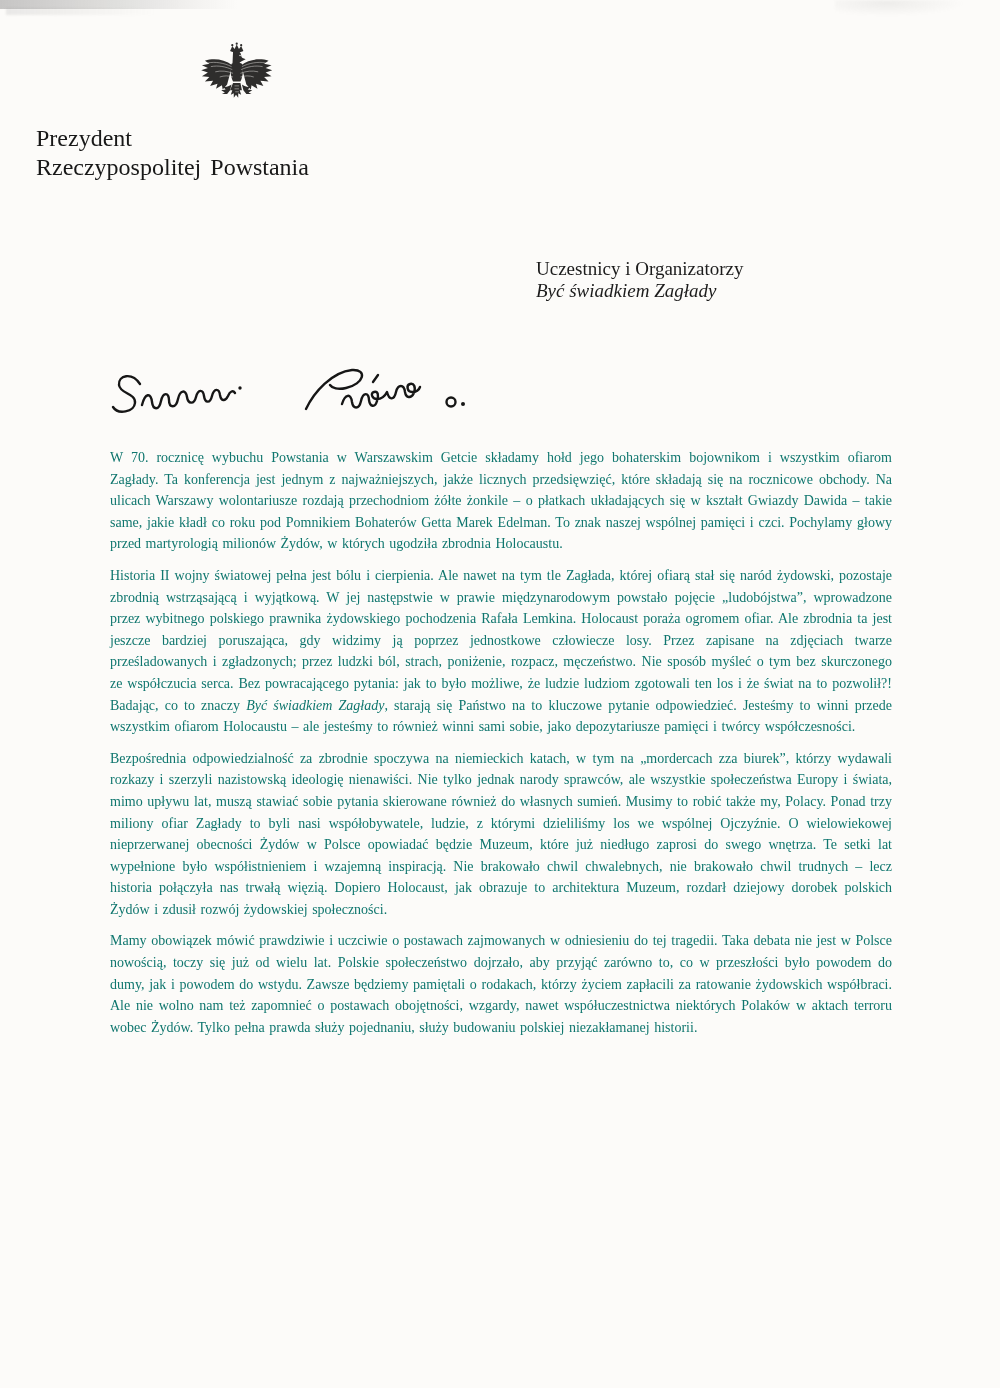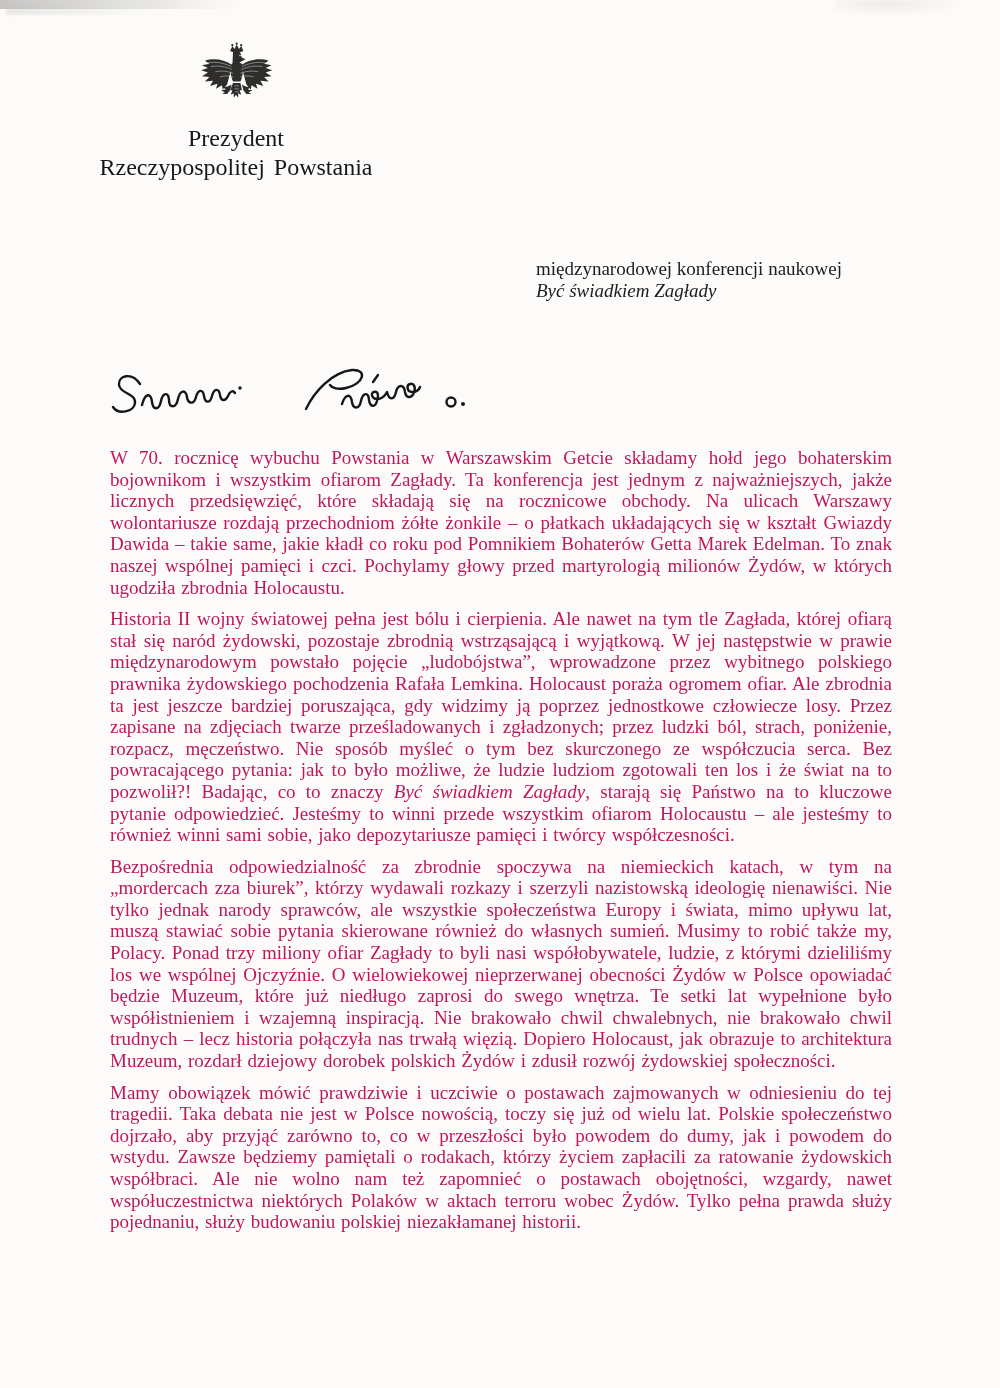--- a/index.html
+++ b/index.html
@@ -29,42 +29,41 @@
   .artifact-tr {
     position: absolute; left: 835px; top: 0; width: 130px; height: 16px;
     background: radial-gradient(ellipse at 40% 20%, rgba(150,150,150,0.14), transparent 70%);
     filter: blur(1px);
   }
   .emblem {
     position: absolute; left: 199px; top: 38px; width: 74px; height: 78px;
   }
   .sender {
     position: absolute; left: 36px; top: 124px; width: 400px;
-    text-align: center;
     font-size: 24px; line-height: 29px;
     color: #181818;
     word-spacing: 3px;
   }
   .dateline {
     position: absolute; top: 194px; right: 114px;
     font-size: 20px; color: #1c1c1c;
   }
   .recipient {
     position: absolute; left: 536px; top: 258px;
     font-size: 19px; line-height: 21.5px; color: #1c1c1c;
   }
   .recipient .it { font-style: italic; }
   .salutation {
     position: absolute; left: 110px; top: 362px; width: 372px; height: 60px;
   }
   .letter-body {
     position: absolute; left: 110px; top: 447px; width: 782px;
-    font-size: 19px; line-height: 21.6px;
+    font-size: 14px; line-height: 21.6px;
     text-align: justify;
-    color: #be185d;
+    color: #0f766e;
     word-spacing: 1px;
   }
   .letter-body .para { margin: 0 0 10px 0; }
   .letter-body .para:last-child { margin-bottom: 0; }
   .letter-body em { font-style: italic; }
 </style>
 </head>
 <body>
 
 <div class="page">
@@ -111,21 +110,21 @@
     </svg>
   </div>
 
   <div class="sender">
     <div>Prezydent</div>
     <div>Rzeczypospolitej Powstania</div>
   </div>
 
 
   <div class="recipient">
-    <div>międzynarodowej konferencji naukowej</div>
+    <div>Uczestnicy i Organizatorzy</div>
     <div class="it">Być świadkiem Zagłady</div>
   </div>
 
   <div class="salutation" role="img" aria-label="Szanowni Państwo">
     <svg viewBox="0 0 372 60" width="372" height="60" aria-hidden="true">
       <g fill="none" stroke="#161616" stroke-width="2.4" stroke-linecap="round" stroke-linejoin="round">
 
         <path d="M30,22 C22,10 8,13 9,23 C10,32 26,31 25,41 C24,50 8,53 3,45"></path>
 
         <path d="M32,43 c3,-12 9,-13 10,-3 c1,8 7,9 9,-1 c2,-9 8,-9 8,-1 c0,8 7,9 9,-1 c2,-9 8,-10 9,-2 c1,7 7,8 9,0 c2,-8 7,-8 8,-1 c1,7 6,8 8,0 c2,-8 7,-8 8,-1 c1,6 5,7 8,1 c2,-5 5,-6 7,-3"></path>

